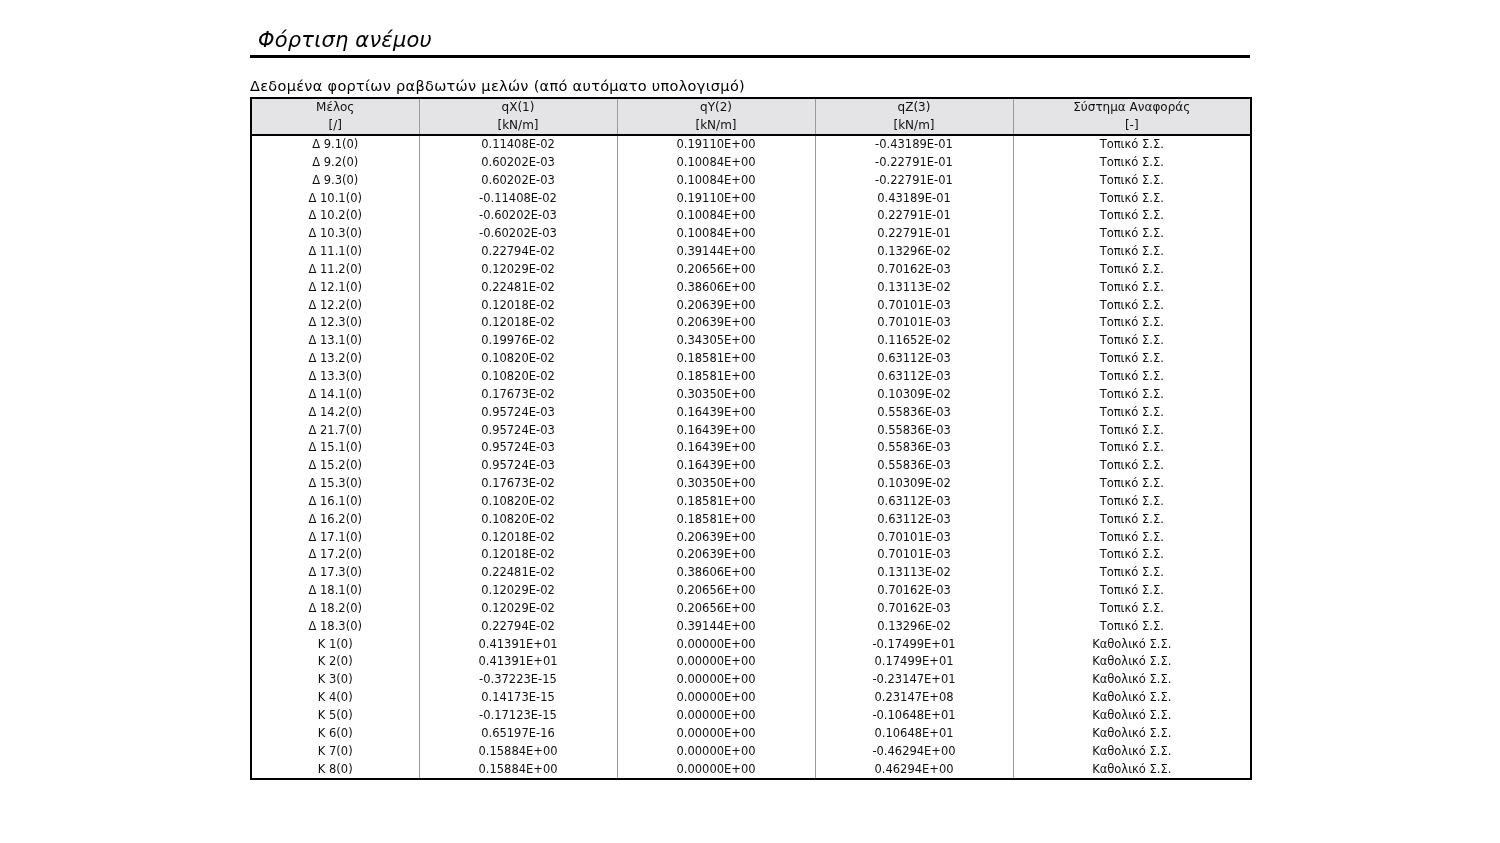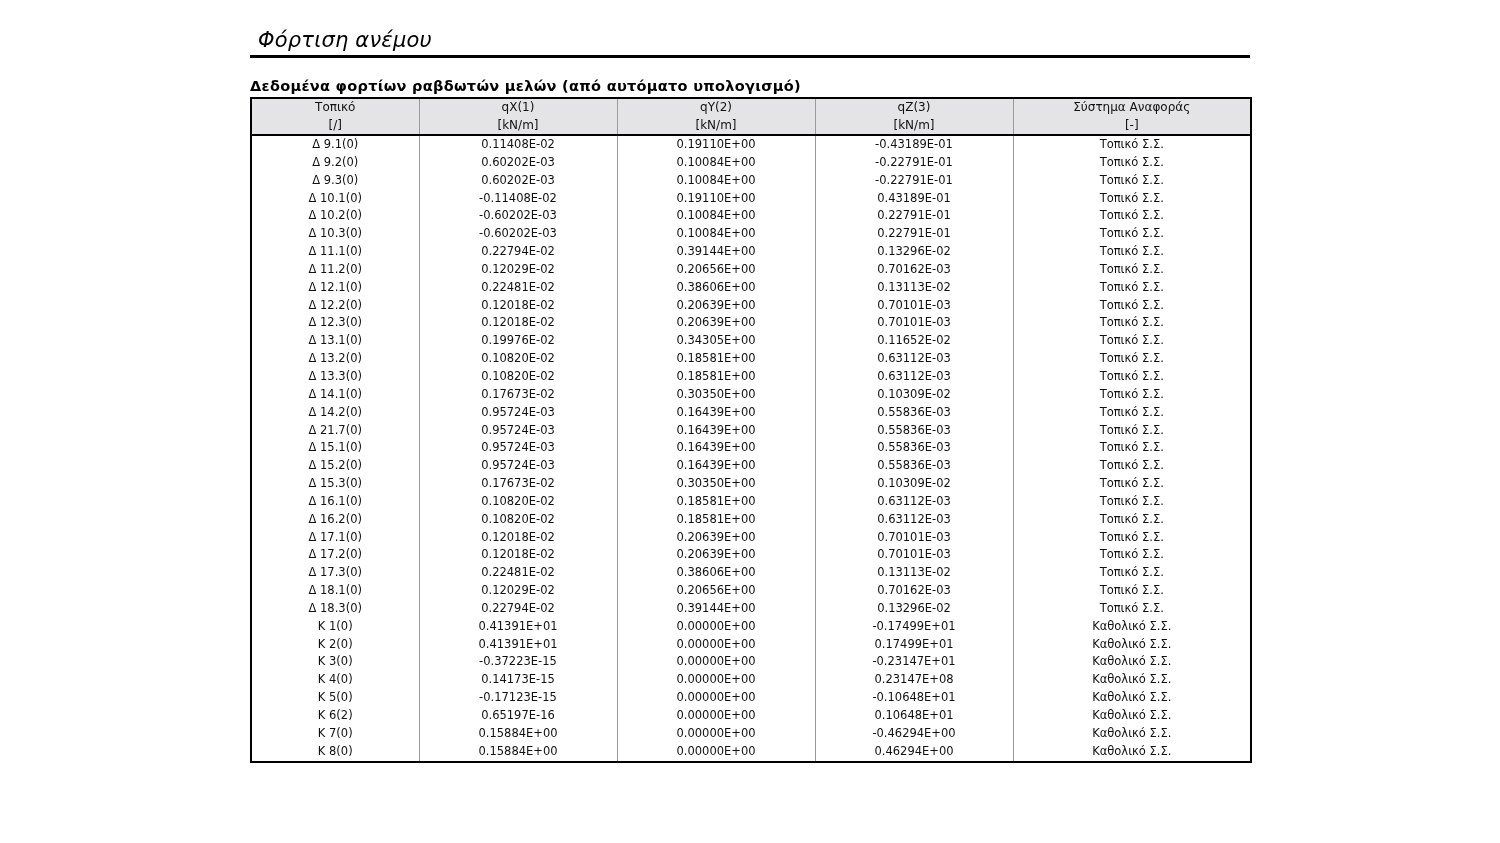--- a/index.html
+++ b/index.html
@@ -32,21 +32,21 @@
       top: 55px;
       width: 1000px;
       height: 3px;
       background: #000;
     }
     .section-title {
       position: absolute;
       left: 250px;
       top: 77px;
       font-size: 14.5px;
-      font-weight: bold;
+      font-weight: normal;
       font-family: "DejaVu Sans", sans-serif;
       line-height: 18px;
       letter-spacing: 0.3px;
     }
     table.data-table {
       position: absolute;
       left: 250px;
       top: 97px;
       width: 1000px;
       border-collapse: collapse;
@@ -97,21 +97,21 @@
 <table class="data-table">
   <colgroup>
     <col class="c1">
       <col class="c2">
       <col class="c3">
       <col class="c4">
       <col class="c5">
   </colgroup>
   <thead>
     <tr class="names">
-      <th>Τοπικό</th>
+      <th>Μέλος</th>
       <th>qX(1)</th>
       <th>qY(2)</th>
       <th>qZ(3)</th>
       <th>Σύστημα Αναφοράς</th>
     </tr>
     <tr class="units">
       <th>[/]</th>
       <th>[kN/m]</th>
       <th>[kN/m]</th>
       <th>[kN/m]</th>
@@ -295,20 +295,27 @@
         <td>Τοπικό Σ.Σ.</td>
       </tr>
       <tr>
         <td>Δ 18.1(0)</td>
         <td>0.12029E-02</td>
         <td>0.20656E+00</td>
         <td>0.70162E-03</td>
         <td>Τοπικό Σ.Σ.</td>
       </tr>
       <tr>
+        <td>Δ 18.2(0)</td>
+        <td>0.12029E-02</td>
+        <td>0.20656E+00</td>
+        <td>0.70162E-03</td>
+        <td>Τοπικό Σ.Σ.</td>
+      </tr>
+      <tr>
         <td>Δ 18.3(0)</td>
         <td>0.22794E-02</td>
         <td>0.39144E+00</td>
         <td>0.13296E-02</td>
         <td>Τοπικό Σ.Σ.</td>
       </tr>
       <tr>
         <td>K 1(0)</td>
         <td>0.41391E+01</td>
         <td>0.00000E+00</td>
@@ -337,21 +344,21 @@
         <td>Καθολικό Σ.Σ.</td>
       </tr>
       <tr>
         <td>K 5(0)</td>
         <td>-0.17123E-15</td>
         <td>0.00000E+00</td>
         <td>-0.10648E+01</td>
         <td>Καθολικό Σ.Σ.</td>
       </tr>
       <tr>
-        <td>K 6(2)</td>
+        <td>K 6(0)</td>
         <td>0.65197E-16</td>
         <td>0.00000E+00</td>
         <td>0.10648E+01</td>
         <td>Καθολικό Σ.Σ.</td>
       </tr>
       <tr>
         <td>K 7(0)</td>
         <td>0.15884E+00</td>
         <td>0.00000E+00</td>
         <td>-0.46294E+00</td>

